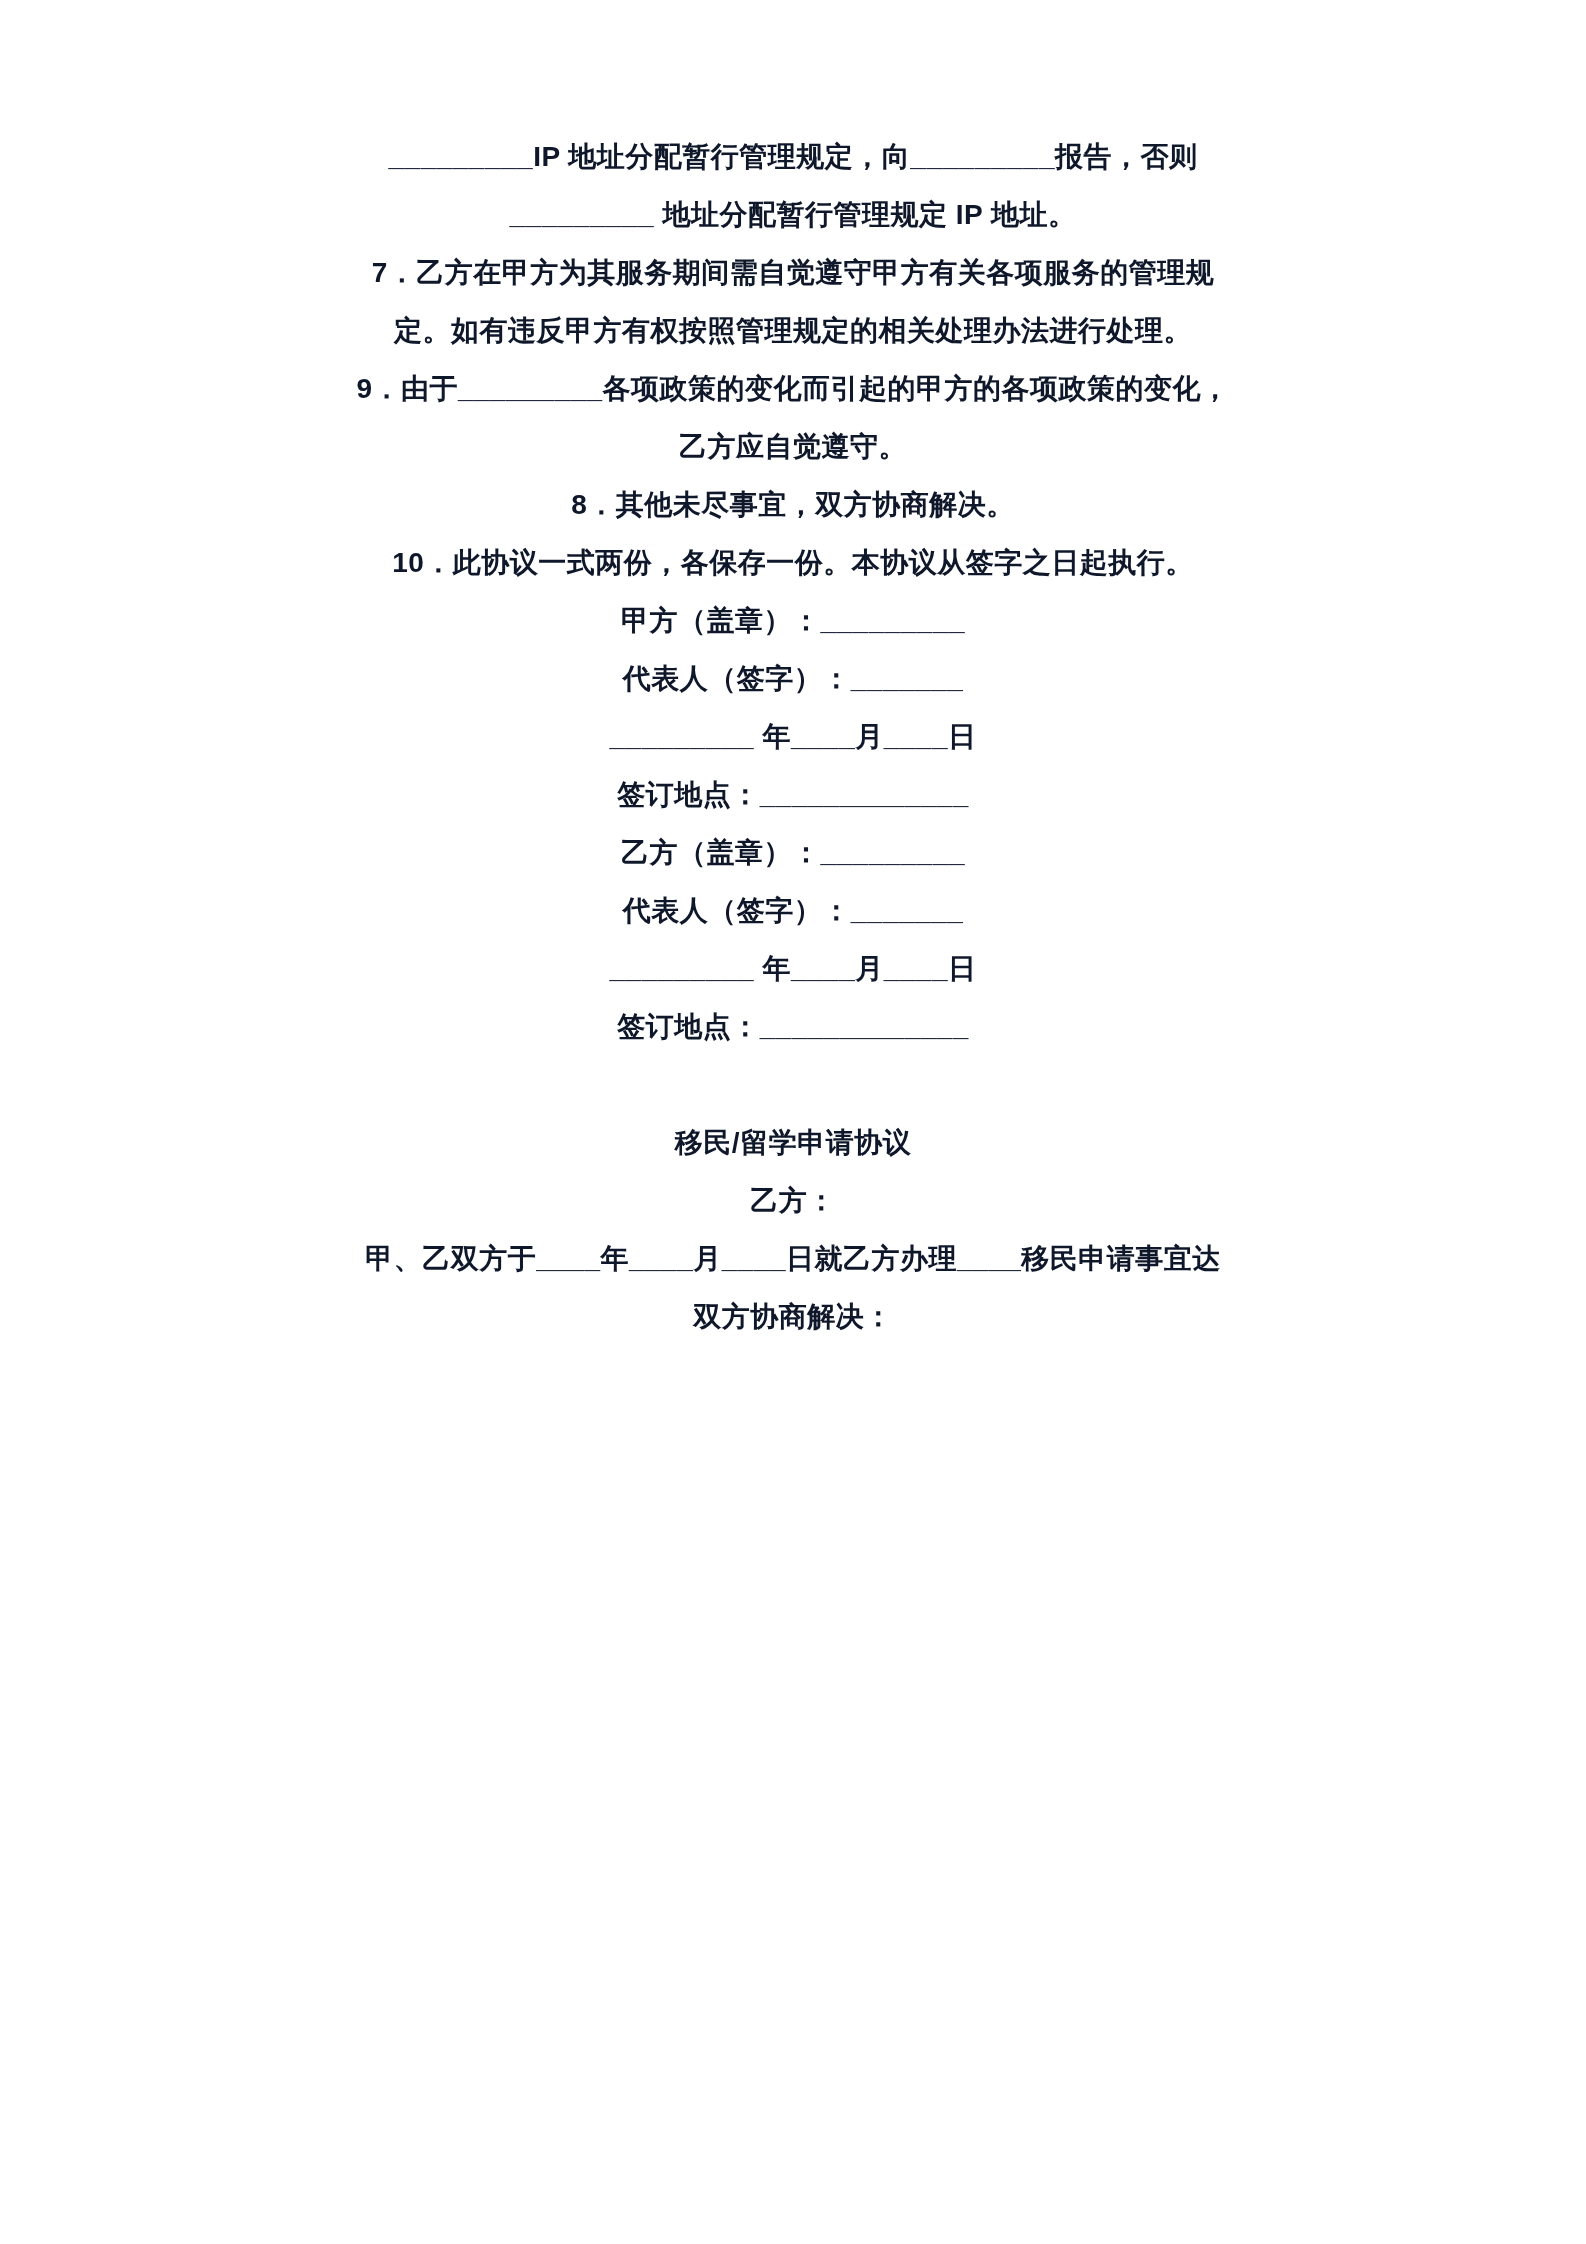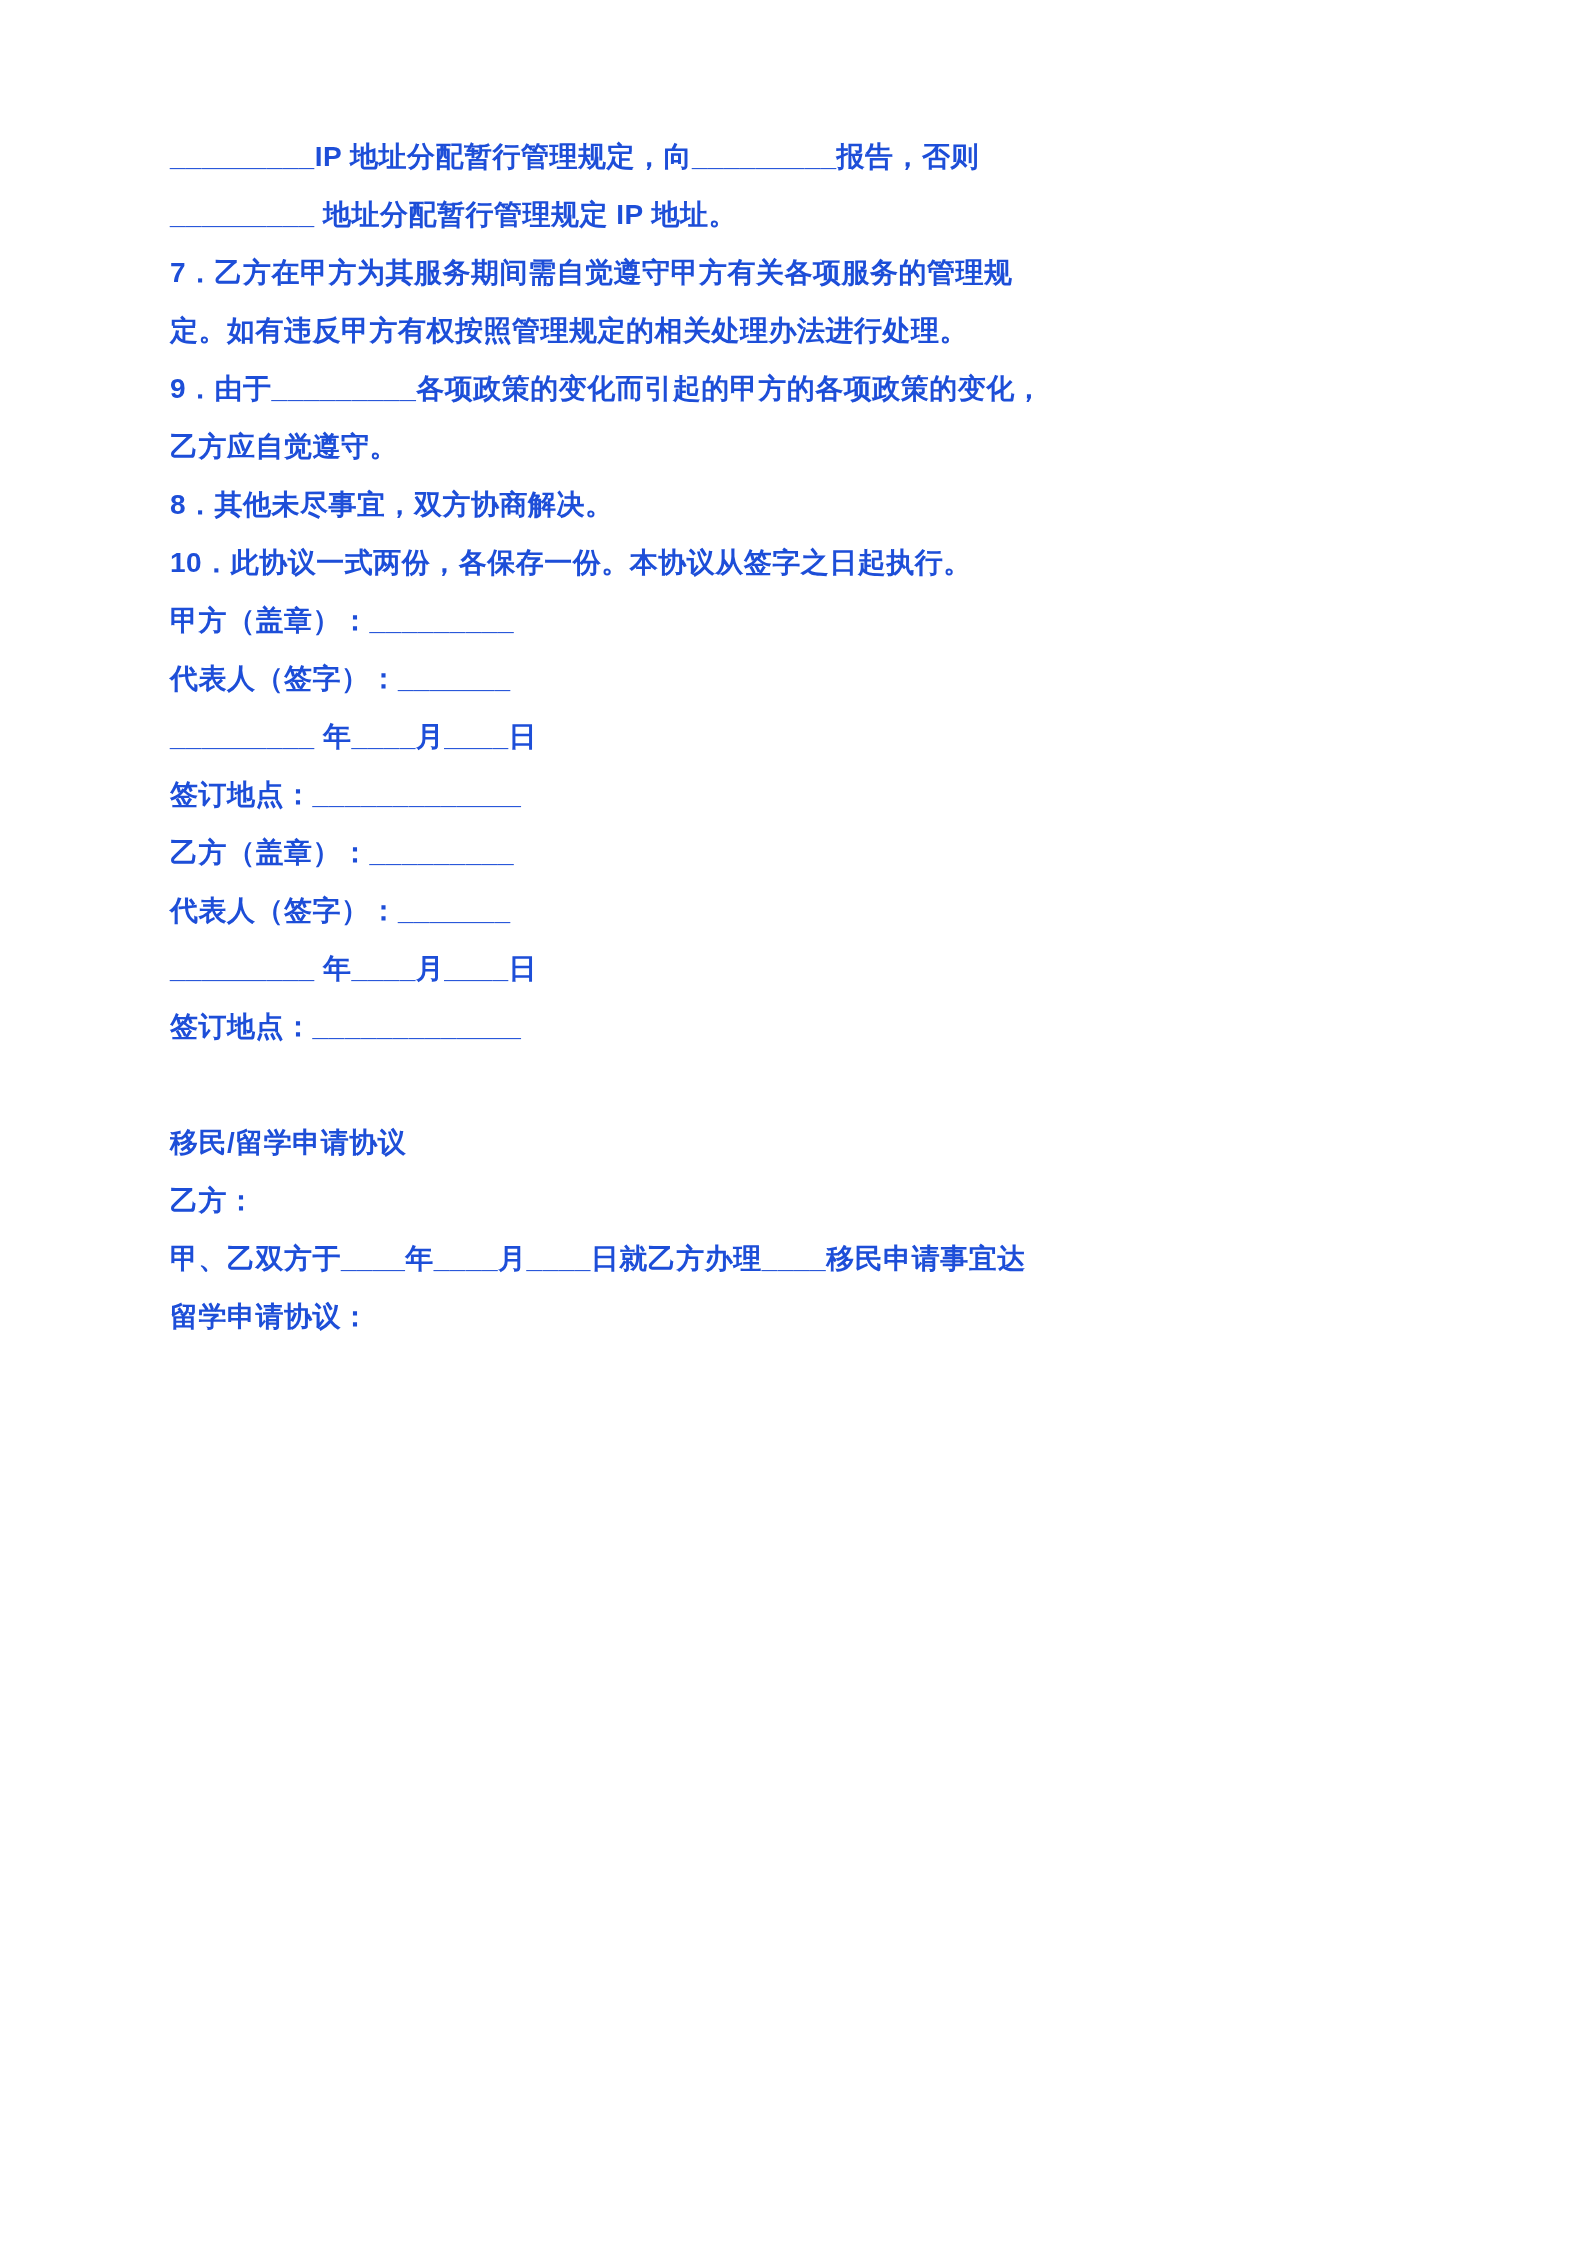--- a/index.html
+++ b/index.html
@@ -19,23 +19,24 @@
     padding: 128px 170px 0 170px;
     overflow: hidden;
   }
   .doc-line {
     margin: 0;
     padding: 0;
     font-size: 28px;
     line-height: 58px;
     height: 58px;
     font-weight: 700;
-    color: #1d4ed8;
+    color: #0f172a;
     letter-spacing: 0.5px;
     white-space: pre;
+    text-align: center;
   }
   .blank-line {
     height: 58px;
   }
 </style>
 </head>
 <body>
 
 <div class="page">
 
@@ -59,15 +60,15 @@
   <p class="doc-line">乙方（盖章）：_________</p>
   <p class="doc-line">代表人（签字）：_______</p>
   <p class="doc-line">_________ 年____月____日</p>
   <p class="doc-line">签订地点：_____________</p>
 
   <div class="blank-line"></div>
 
   <p class="doc-line">移民/留学申请协议</p>
   <p class="doc-line">乙方：</p>
   <p class="doc-line">甲、乙双方于____年____月____日就乙方办理____移民申请事宜达</p>
-  <p class="doc-line">留学申请协议：</p>
+  <p class="doc-line">双方协商解决：</p>
 
 </div>
 
 </body></html>

